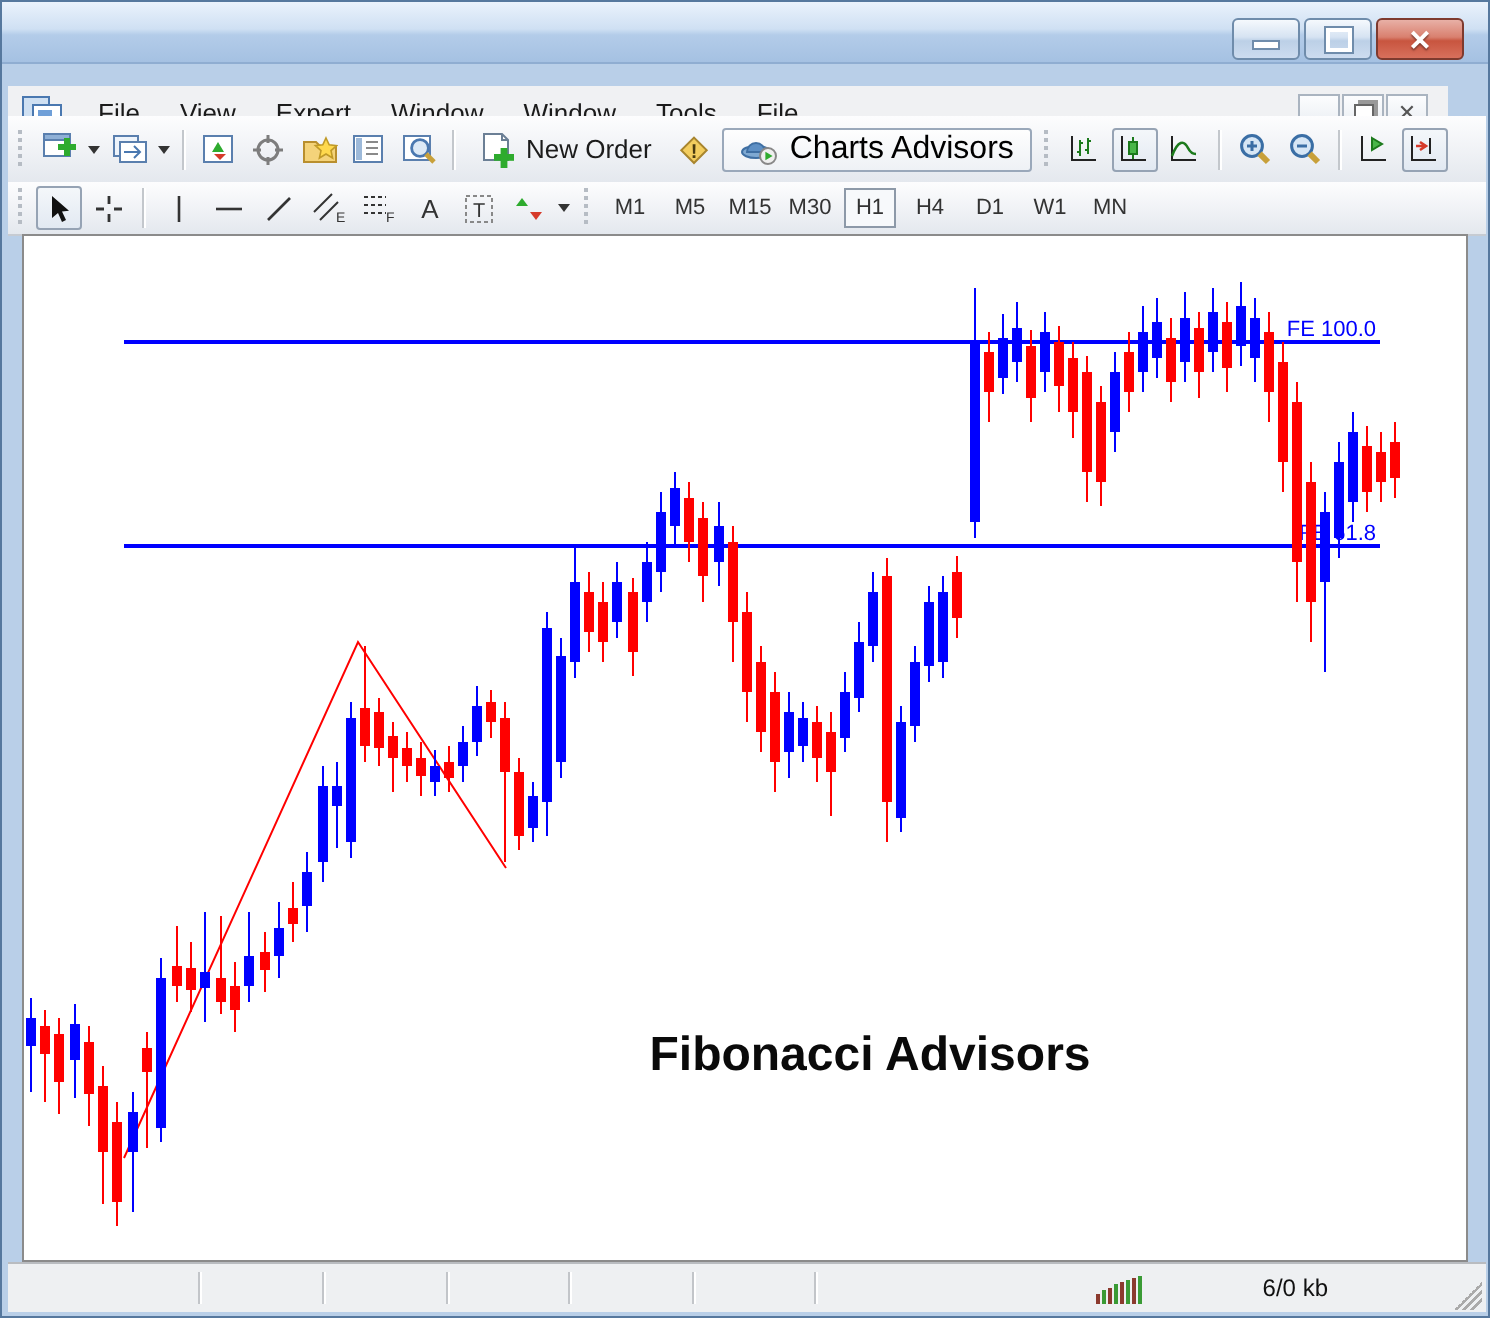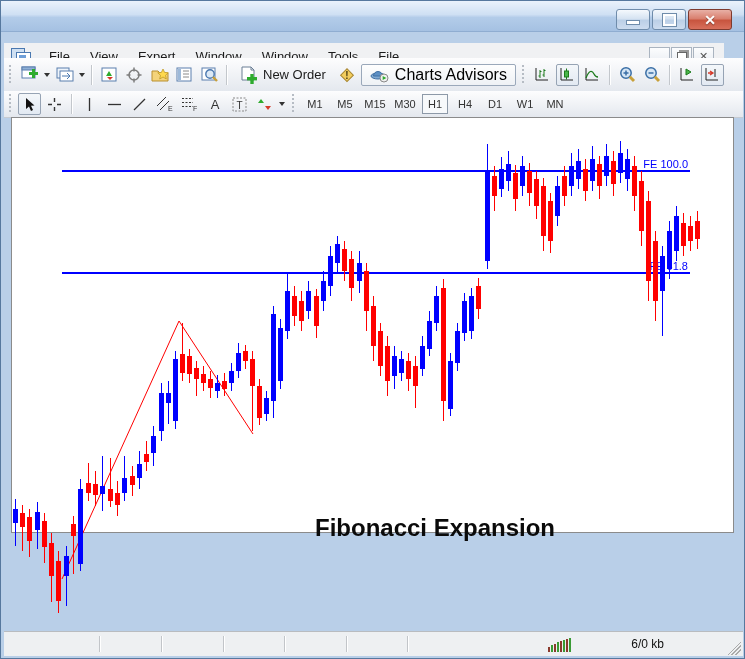--- a/index.html
+++ b/index.html
@@ -39,21 +39,21 @@
   .tbtn{min-width:23px;height:22px;padding:0 1px;margin:0 1px;display:flex;align-items:center;justify-content:center;
     border:1px solid transparent;border-radius:2px;box-sizing:border-box;}
   .tbtn.pressed{border:1px solid #96a3b4;background:linear-gradient(#f4f7fa,#e2e9f2);}
   .tbtn.labeled{padding:0 6px;gap:5px;font-size:13px;color:#1b1b1b;white-space:nowrap;}
   .tbtn.boxed{border:1px solid #9aa8ba;background:linear-gradient(#fefefe,#eef1f5);padding:0 8px;gap:6px;border-radius:2px;}
   .caret{width:0;height:0;border-left:3px solid transparent;border-right:3px solid transparent;border-top:4px solid #333;margin:0 2px;}
   .tf-btn{min-width:26px;height:20px;margin:0 2px;display:flex;align-items:center;justify-content:center;
     font-size:11px;color:#333;border:1px solid transparent;box-sizing:border-box;}
   .tf-btn.pressed{border:1px solid #8d99a8;background:#f7f9fb;}
   
-  .chart-wrap{position:absolute;left:10px;top:116px;width:723px;height:416px;background:#fff;border:1px solid #8b8b8b;box-sizing:border-box;}
+  .chart-wrap{position:absolute;left:10px;top:116px;width:723px;height:514px;background:#fff;border:1px solid #8b8b8b;box-sizing:border-box;}
   .chart-annotation{position:absolute;left:423px;top:396px;transform:translateX(-50%);
     font-size:24px;font-weight:bold;color:#0a0a0a;white-space:nowrap;}
   
   .statusbar{position:absolute;left:3px;top:630px;width:739px;height:25px;background:#eef0f2;
     border-top:1px solid #b9bcc0;}
   .ssep{position:absolute;top:4px;width:1px;height:16px;background:#c2c5c9;border-right:1px solid #fff;}
   .net-icon{position:absolute;left:544px;top:5px;width:26px;height:15px;display:flex;align-items:flex-end;gap:1px;}
   .net-icon i{display:block;width:2px;}
   .traffic{position:absolute;left:590px;top:5px;width:70px;text-align:right;font-size:12px;color:#111;}
   .resize-grip{position:absolute;right:2px;bottom:2px;width:14px;height:14px;
@@ -497,21 +497,21 @@
         <rect x="655" y="113" width="5" height="38" fill="#0000ff"></rect>
         <line x1="664.5" y1="88" x2="664.5" y2="143" stroke="#0000ff" stroke-width="1"></line>
         <rect x="662" y="98" width="5" height="35" fill="#0000ff"></rect>
         <line x1="671.5" y1="95" x2="671.5" y2="138" stroke="#ff0000" stroke-width="1"></line>
         <rect x="669" y="105" width="5" height="23" fill="#ff0000"></rect>
         <line x1="678.5" y1="98" x2="678.5" y2="133" stroke="#ff0000" stroke-width="1"></line>
         <rect x="676" y="108" width="5" height="15" fill="#ff0000"></rect>
         <line x1="685.5" y1="93" x2="685.5" y2="131" stroke="#ff0000" stroke-width="1"></line>
         <rect x="683" y="103" width="5" height="18" fill="#ff0000"></rect>
       </svg>
-    <div class="chart-annotation">Fibonacci Expansion</div>
+    <div class="chart-annotation">Fibonacci Advisors</div>
   </div>
 
   <div class="statusbar">
     <div class="ssep" style="left:95px"></div>
     <div class="ssep" style="left:157px"></div>
     <div class="ssep" style="left:219px"></div>
     <div class="ssep" style="left:280px"></div>
     <div class="ssep" style="left:342px"></div>
     <div class="ssep" style="left:403px"></div>
     <div class="net-icon">

